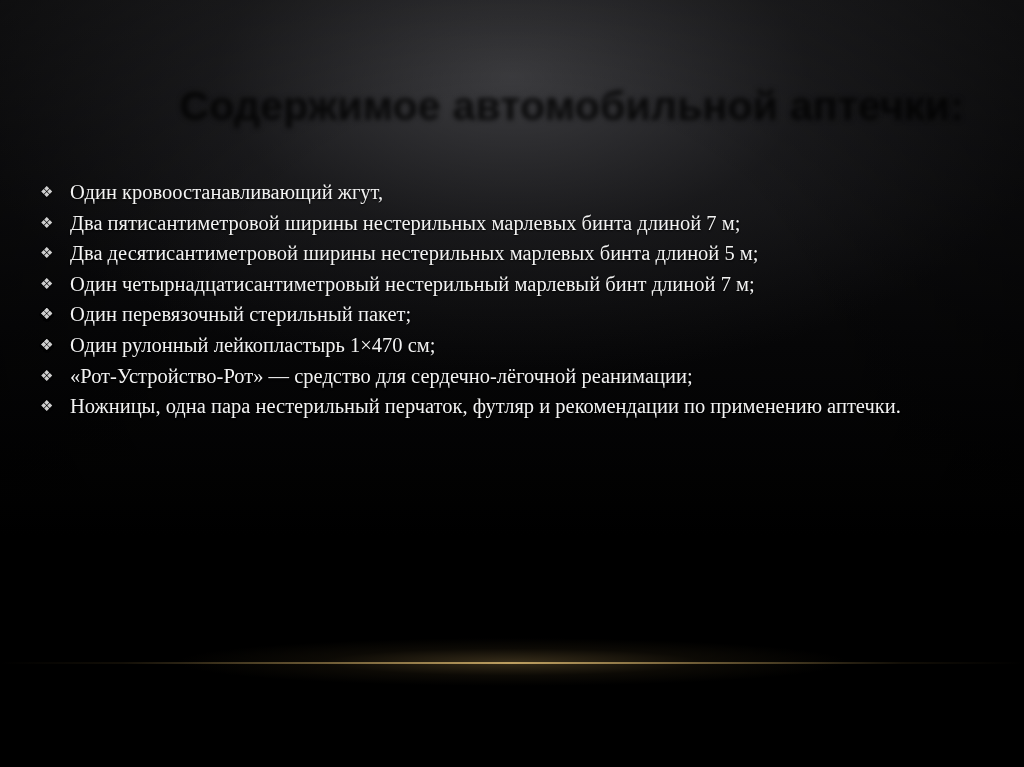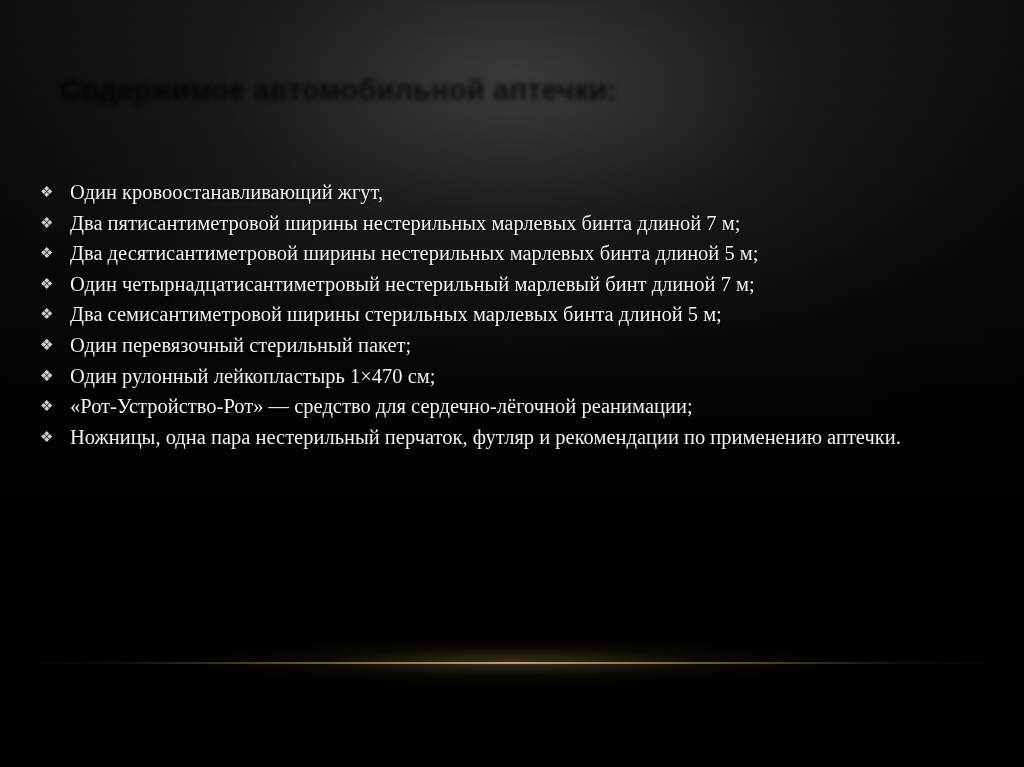--- a/index.html
+++ b/index.html
@@ -46,24 +46,24 @@
     top: 630px;
     height: 64px;
     background: radial-gradient(ellipse 420px 30px at 50% 50%, rgba(196,160,92,0.28) 0%, rgba(120,96,48,0.10) 45%, rgba(0,0,0,0) 80%);
     pointer-events: none;
   }
   .title {
     position: absolute;
     left: 60px;
     top: 52px;
     width: 904px;
-    text-align: left;
+    text-align: right;
     font-family: "Liberation Sans", sans-serif;
     font-weight: bold;
-    font-size: 29px;
+    font-size: 41px;
     line-height: 1.22;
     letter-spacing: 0.2px;
     background: linear-gradient(180deg, #f2f6fb 0%, #cfd9e6 28%, #8d9cb2 56%, #5e7siden 56%, #6d7f96 72%, #aebdd0 92%, #e7eef7 100%);
     -webkit-background-clip: text;
     background-clip: text;
     color: #b9c6d8;
     -webkit-text-fill-color: transparent;
     text-shadow: 0 2px 5px rgba(0,0,0,0.8);
   }
   .content {
@@ -106,21 +106,21 @@
   <div class="horizon"></div>
 
   <h1 class="title">Содержимое автомобильной аптечки:</h1>
 
   <div class="content">
     <ul class="bullets">
         <li><span class="marker">❖</span><span>Один кровоостанавливающий жгут,</span></li>
         <li><span class="marker">❖</span><span>Два пятисантиметровой ширины нестерильных марлевых бинта длиной 7 м;</span></li>
         <li><span class="marker">❖</span><span>Два десятисантиметровой ширины нестерильных марлевых бинта длиной 5 м;</span></li>
         <li><span class="marker">❖</span><span>Один четырнадцатисантиметровый нестерильный марлевый бинт длиной 7 м;</span></li>
-        <li><span class="marker">❖</span><span>Два семисантиметровой ширины стерильных марлевых бинта длиной 5 м;</span></li>
+        <li><span class="marker">❖</span></li>
         <li><span class="marker">❖</span></li>
         <li><span class="marker">❖</span></li>
         <li><span class="marker">❖</span><span>Один перевязочный стерильный пакет;</span></li>
         <li><span class="marker">❖</span></li>
         <li><span class="marker">❖</span></li>
         <li><span class="marker">❖</span><span>Один рулонный лейкопластырь 1×470 см;</span></li>
         <li><span class="marker">❖</span><span>«Рот-Устройство-Рот» — средство для сердечно-лёгочной реанимации;</span></li>
         <li><span class="marker">❖</span><span>Ножницы, одна пара нестерильный перчаток, футляр и рекомендации по применению аптечки.</span></li>
       </ul>
   </div>

